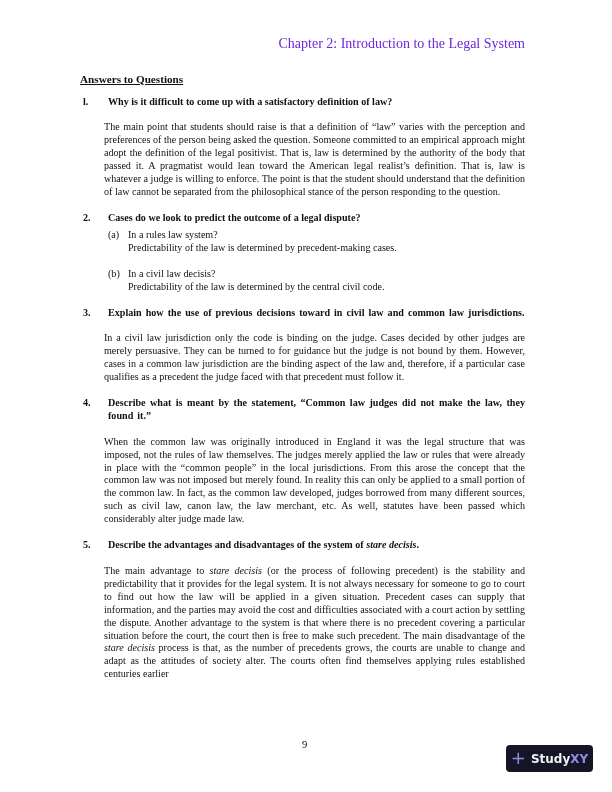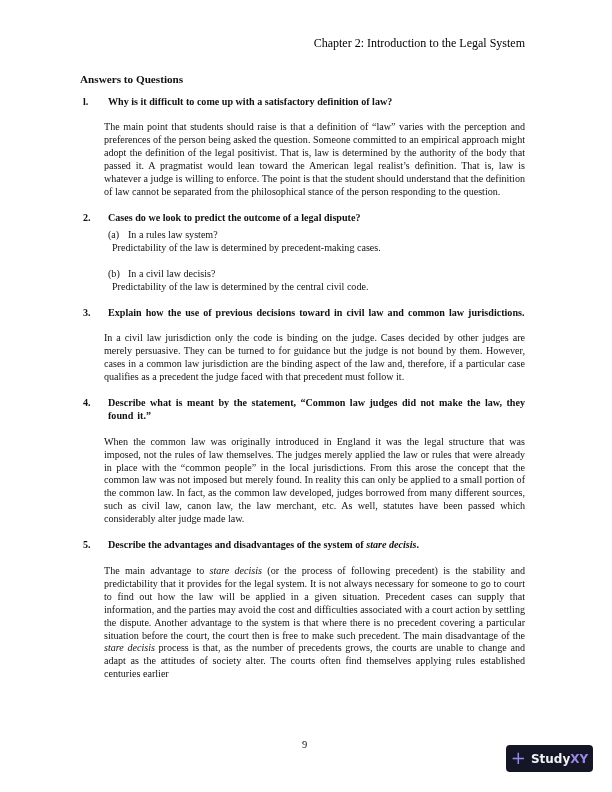--- a/index.html
+++ b/index.html
@@ -3,43 +3,43 @@
 <meta charset="utf-8">
 <style>
   html, body { margin: 0; padding: 0; background: #ffffff; }
   body {
     width: 612px; height: 792px; position: relative; overflow: hidden;
     font-family: "Liberation Serif", "DejaVu Serif", serif;
     color: #111111;
   }
   .header {
     position: absolute; top: 36px; right: 87px;
-    font-size: 12px; color: #000000;
+    font-size: 14px; color: #6d28d9;
   }
   .section-title {
     position: absolute; left: 80px; top: 73px;
-    font-size: 11.2px; font-weight: bold;
+    font-size: 11.2px; font-weight: bold; text-decoration: underline;
   }
   .content {
     position: absolute; left: 80px; top: 96px; width: 445px;
     font-size: 10.1px; line-height: 12.95px;
   }
   .q {
     display: flex; font-weight: bold; margin-bottom: 12.5px;
   }
   .q .num { width: 28px; flex: 0 0 28px; padding-left: 3px; box-sizing: border-box; }
   .q .text { flex: 1; text-align: justify; }
   .q .text.spread { text-align: justify; text-align-last: left; word-spacing: 1.5px; }
   .ans {
     margin-left: 24px; text-align: justify; margin-bottom: 13px;
   }
   .sub { margin-left: 28px; margin-bottom: 13px; }
   .sub .row { display: flex; }
   .sub .lbl { width: 20px; flex: 0 0 20px; }
-  .sub .indent { margin-left: 4px; }
+  .sub .indent { margin-left: 20px; }
   em { font-style: italic; }
   .page-num {
     position: absolute; left: 302px; top: 739px; font-size: 10.5px;
   }
   .badge {
     position: absolute; left: 506px; top: 745px; width: 87px; height: 27px;
     background: #141626; border-radius: 4px;
     display: flex; align-items: center; justify-content: center; gap: 5px;
     font-family: "DejaVu Sans", sans-serif; font-weight: bold; font-size: 12px; color: #f2f2f6;
   }

